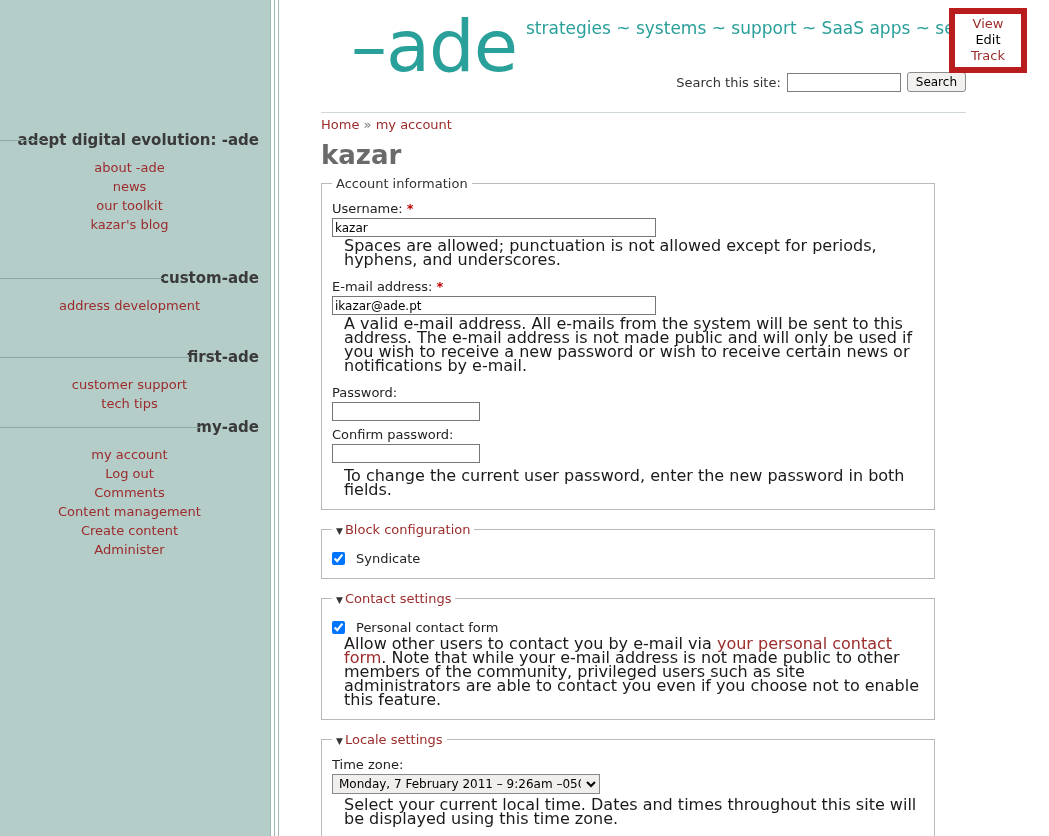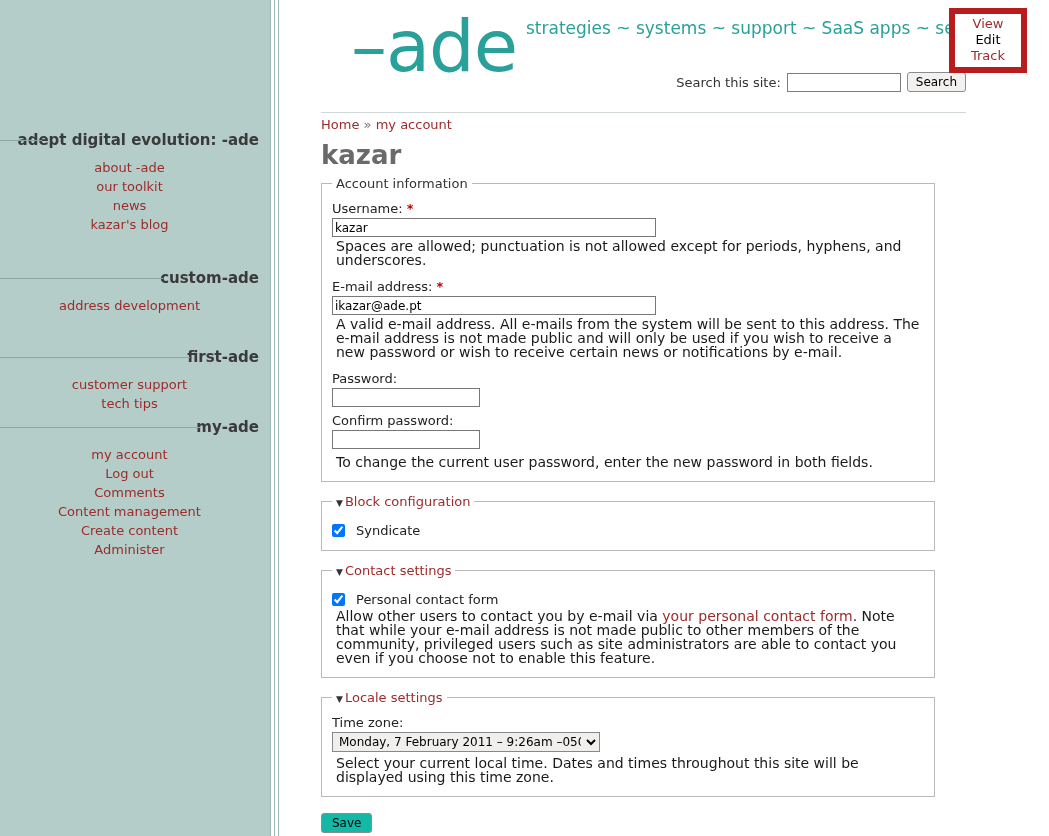--- a/index.html
+++ b/index.html
@@ -207,23 +207,23 @@
   input.pw {
     width: 142px;
     height: 15px;
     border: 1px solid #777;
     font-size: 12px;
     padding: 1px 2px;
     background: #fff;
     display: block;
   }
   .desc {
-    font-size: 14px;
+    font-size: 16px;
     color: #1a1a1a;
-    margin: 2px 0 12px 4px;
+    margin: 2px 0 12px 12px;
     line-height: 14px;
   }
   .desc.last { margin-bottom: 2px; }
   .desc a { color: #9c2b2b; text-decoration: none; }
   .check-row {
     display: flex;
     align-items: center;
     gap: 11px;
     margin: 6px 0 2px 0;
   }
@@ -257,24 +257,24 @@
 
   <div class="sb-block" style="position:absolute; top:131px; left:0; width:281px;">
     <div class="sb-head">
       <span class="rule" style="width:42px;"></span>
       <span>adept digital evolution: -ade</span>
     </div>
     <div class="sb-link" style="margin-top:9px;">
       <span class="sb-tick"></span><span>about -ade</span>
     </div>
     <div class="sb-link">
+      <span class="sb-tick"></span><span>news</span>
+    </div>
+    <div class="sb-link">
       <span class="sb-tick"></span><span>our toolkit</span>
-    </div>
-    <div class="sb-link">
-      <span class="sb-tick"></span><span>news</span>
     </div>
     <div class="sb-link">
       <span class="sb-tick"></span><span>kazar's blog</span>
     </div>
   </div>
 
   <div class="sb-block" style="position:absolute; top:269px; left:0; width:281px;">
     <div class="sb-head">
       <span class="rule" style="width:163px;"></span>
       <span>custom-ade</span>

